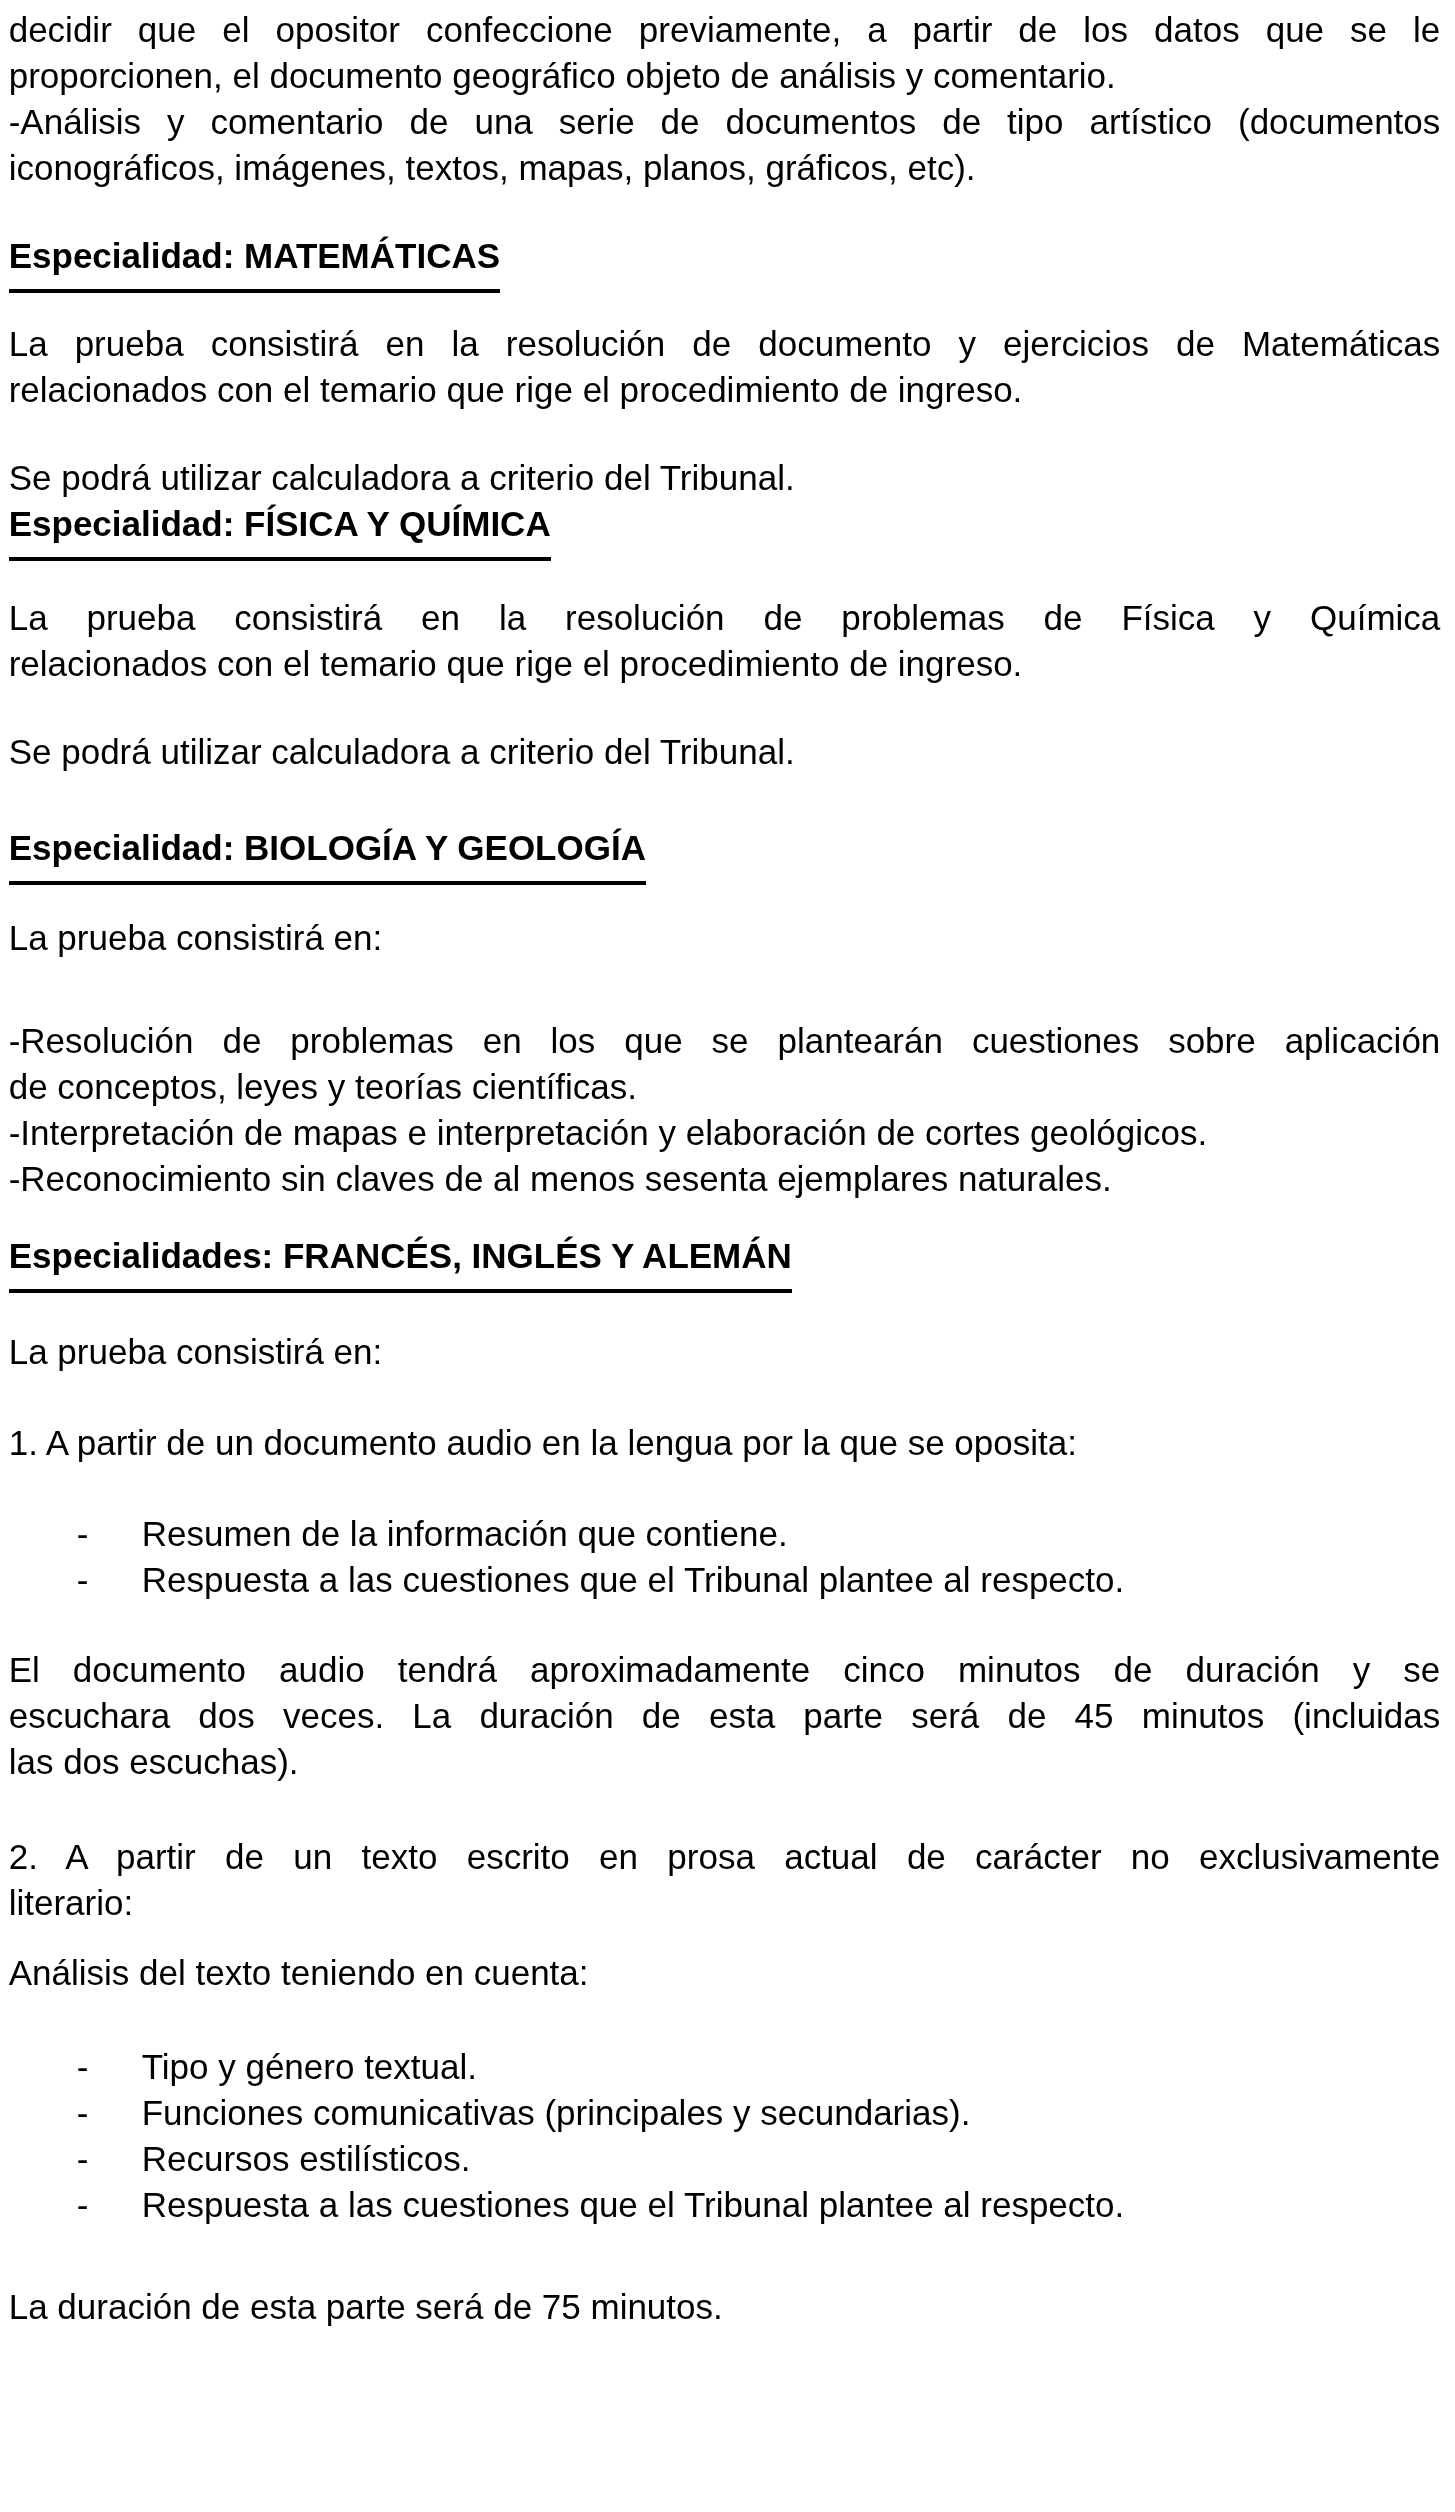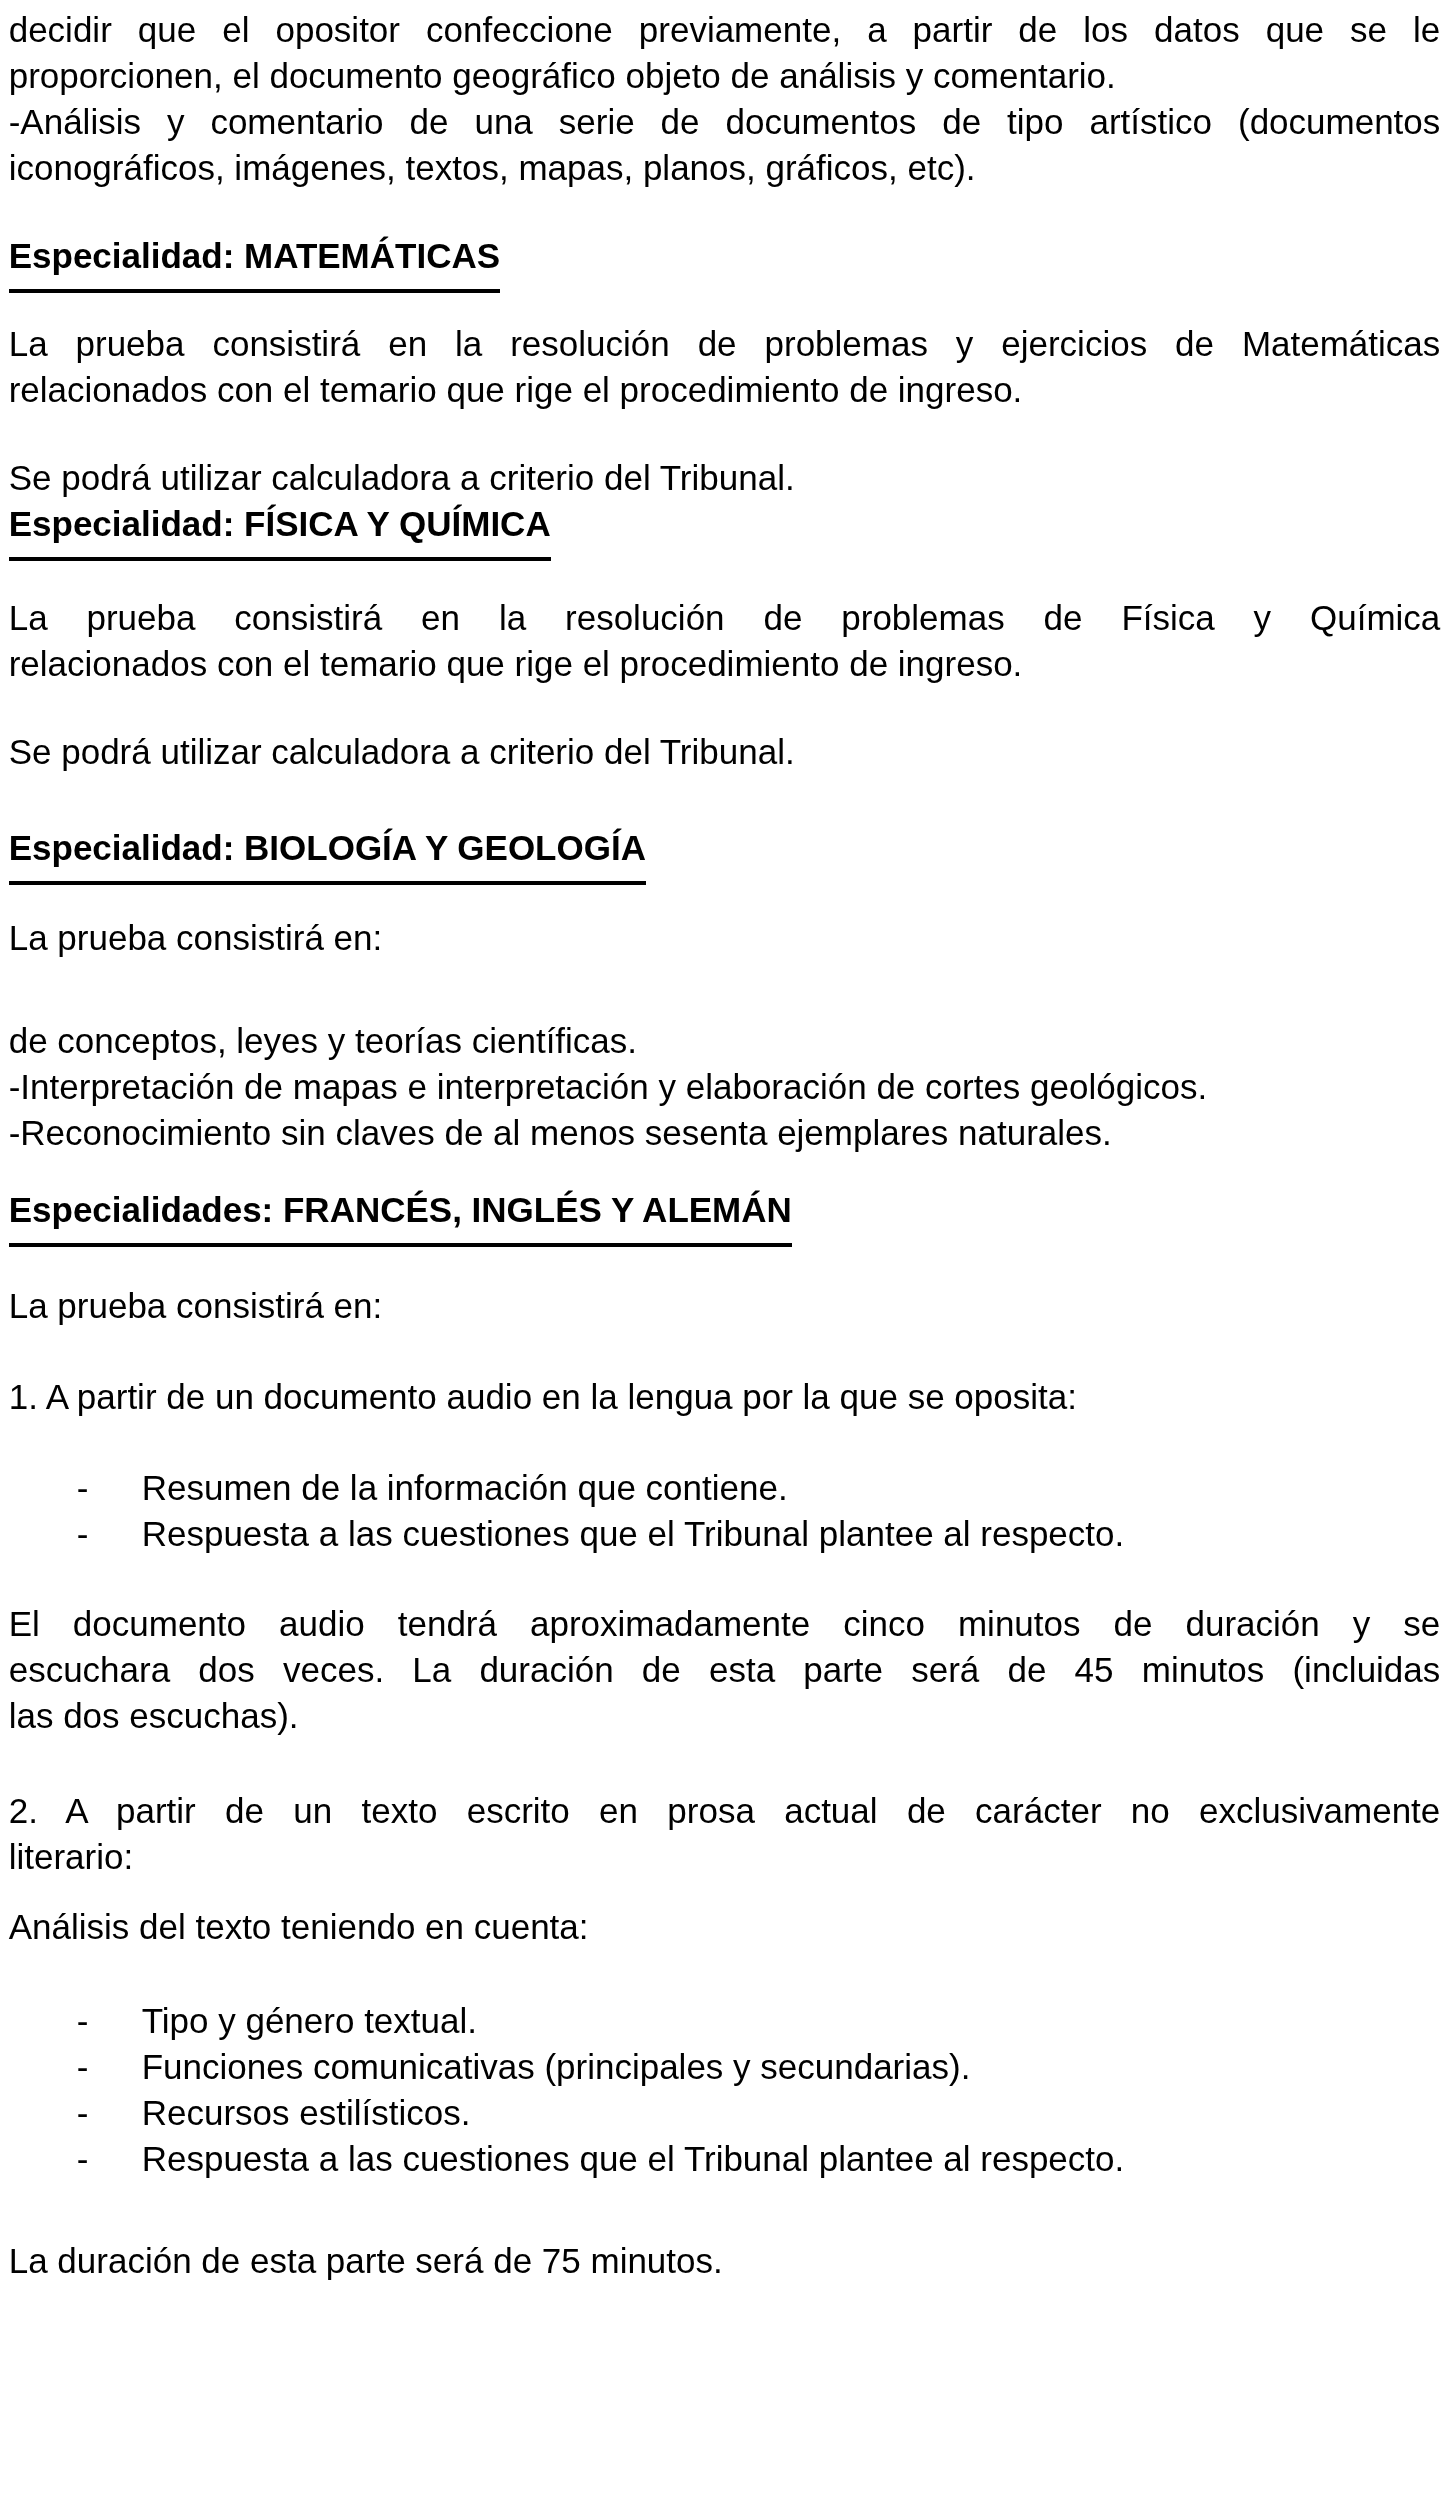--- a/index.html
+++ b/index.html
@@ -80,21 +80,21 @@
   <div class="para">
     <div class="line just">-Análisis y comentario de una serie de documentos de tipo artístico (documentos</div>
     <div class="line">iconográficos, imágenes, textos, mapas, planos, gráficos, etc).</div>
   </div>
 
   <div class="heading mt-h1">
     <span class="hu">Especialidad: MATEMÁTICAS</span>
   </div>
 
   <div class="para mt-p2">
-    <div class="line just">La prueba consistirá en la resolución de problemas y ejercicios de Matemáticas</div>
+    <div class="line just">La prueba consistirá en la resolución de documento y ejercicios de Matemáticas</div>
     <div class="line">relacionados con el temario que rige el procedimiento de ingreso.</div>
   </div>
 
   <div class="para mt-p3">
     <div class="line">Se podrá utilizar calculadora a criterio del Tribunal.</div>
   </div>
 
   <div class="heading mt-h2">
     <span class="hu">Especialidad: FÍSICA Y QUÍMICA</span>
   </div>
@@ -110,20 +110,21 @@
 
   <div class="heading mt-h3">
     <span class="hu">Especialidad: BIOLOGÍA Y GEOLOGÍA</span>
   </div>
 
   <div class="para mt-p6">
     <div class="line">La prueba consistirá en:</div>
   </div>
 
   <div class="para mt-p7">
+    <div class="line just">-Resolución de problemas en los que se plantearán cuestiones sobre aplicación</div>
     <div class="line">de conceptos, leyes y teorías científicas.</div>
     <div class="line">-Interpretación de mapas e interpretación y elaboración de cortes geológicos.</div>
     <div class="line">-Reconocimiento sin claves de al menos sesenta ejemplares naturales.</div>
   </div>
 
   <div class="heading mt-h4">
     <span class="hu">Especialidades: FRANCÉS, INGLÉS Y ALEMÁN</span>
   </div>
 
   <div class="para mt-p8">

